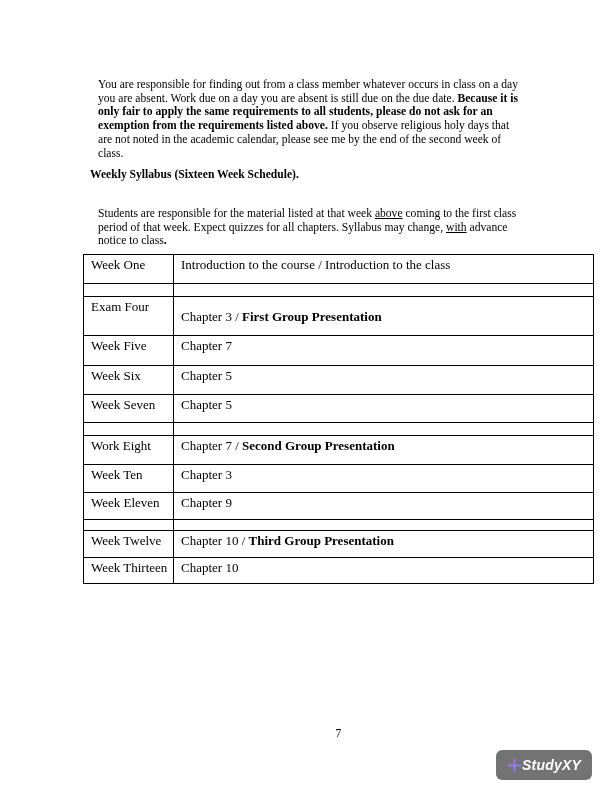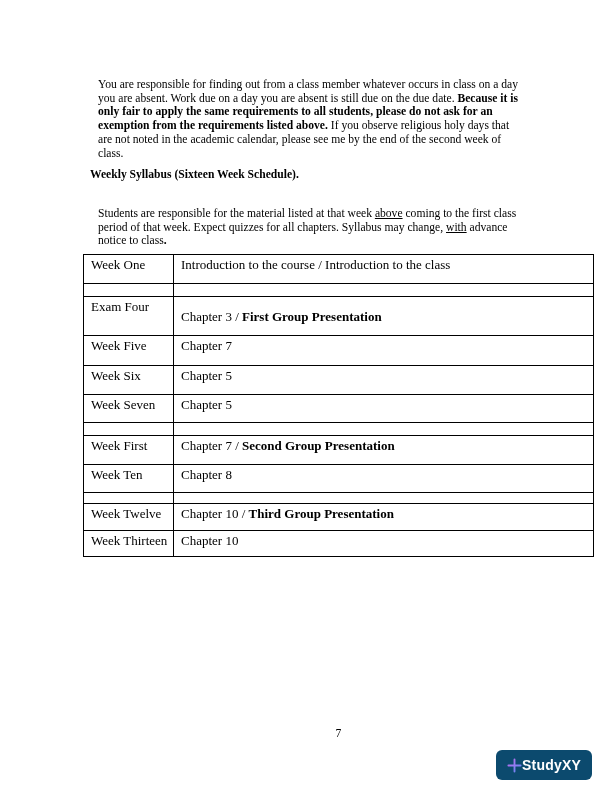--- a/index.html
+++ b/index.html
@@ -51,27 +51,28 @@
   .page-number {
     position:absolute;
     left:83px; top:727px; width:511px;
     text-align:center;
     font-size:11.6px;
   }
   .logo {
     position:absolute;
     right:20px; top:750px;
     height:30px;
-    background:#0c4a6e;
+    background:#737373;
     border-radius:6px;
     display:flex;
     align-items:center;
     padding:0 11px;
     gap:0;
     box-sizing:border-box;
+    font-style:italic;
   }
   .logo-plus { display:flex; align-items:center; }
   .logo-text {
     font-family:"Liberation Sans", sans-serif;
     font-size:14px;
     font-weight:700;
     color:#ffffff;
     letter-spacing:0.2px;
   }
 </style>
@@ -110,26 +111,30 @@
         </tr>
         <tr style="height: 28px;">
           <td class="col-week">Week Seven</td>
           <td class="col-topic"><span class="seg-n">Chapter 5</span></td>
         </tr>
         <tr style="height: 13px;">
           <td class="col-week"></td>
           <td class="col-topic"></td>
         </tr>
         <tr style="height: 29px;">
-          <td class="col-week">Week First</td>
+          <td class="col-week">Work Eight</td>
           <td class="col-topic"><span class="seg-n">Chapter 7 / </span><span class="seg-b">Second Group Presentation</span></td>
         </tr>
         <tr style="height: 28px;">
           <td class="col-week">Week Ten</td>
-          <td class="col-topic"><span class="seg-n">Chapter 8</span></td>
+          <td class="col-topic"><span class="seg-n">Chapter 3</span></td>
+        </tr>
+        <tr style="height: 27px;">
+          <td class="col-week">Week Eleven</td>
+          <td class="col-topic"><span class="seg-n">Chapter 9</span></td>
         </tr>
         <tr style="height: 11px;">
           <td class="col-week"></td>
           <td class="col-topic"></td>
         </tr>
         <tr style="height: 27px;">
           <td class="col-week">Week Twelve</td>
           <td class="col-topic"><span class="seg-n">Chapter 10 / </span><span class="seg-b">Third Group Presentation</span></td>
         </tr>
         <tr style="height: 26px;">

